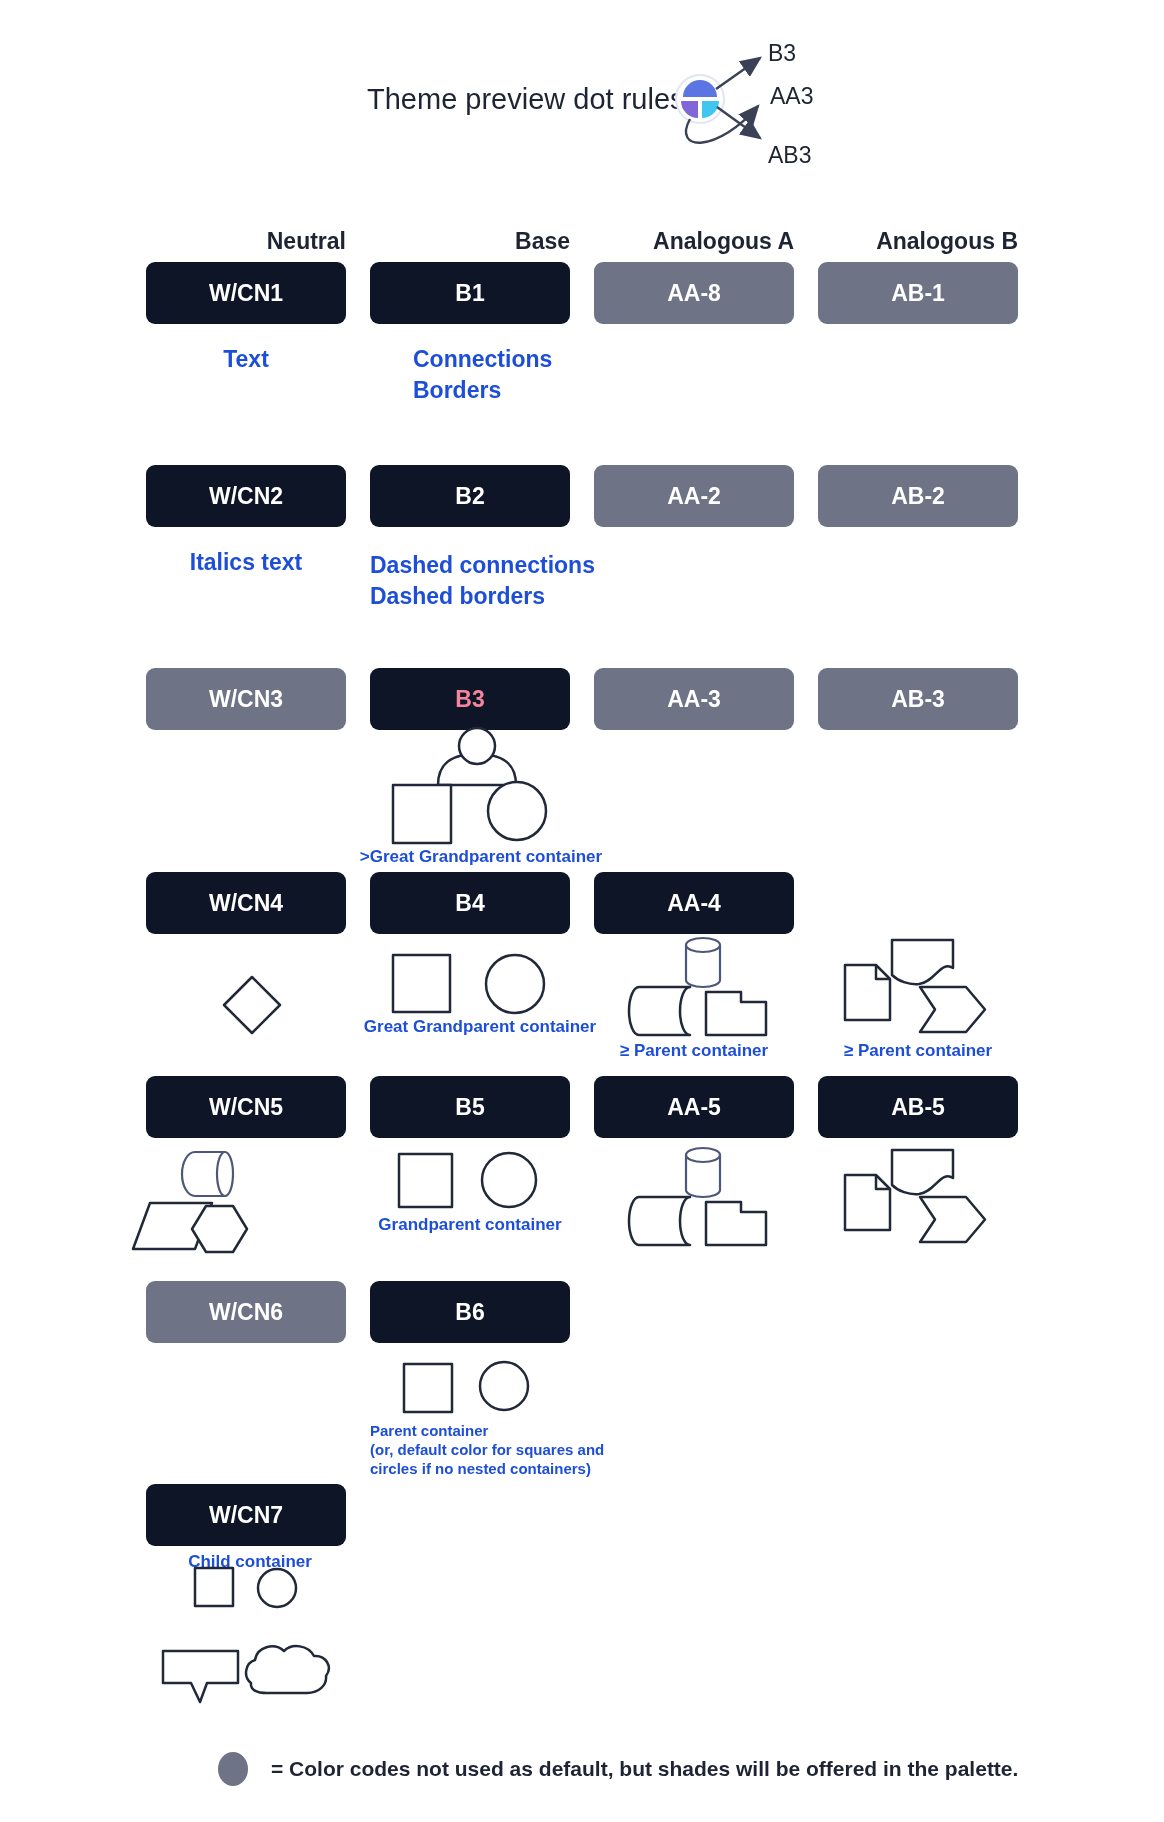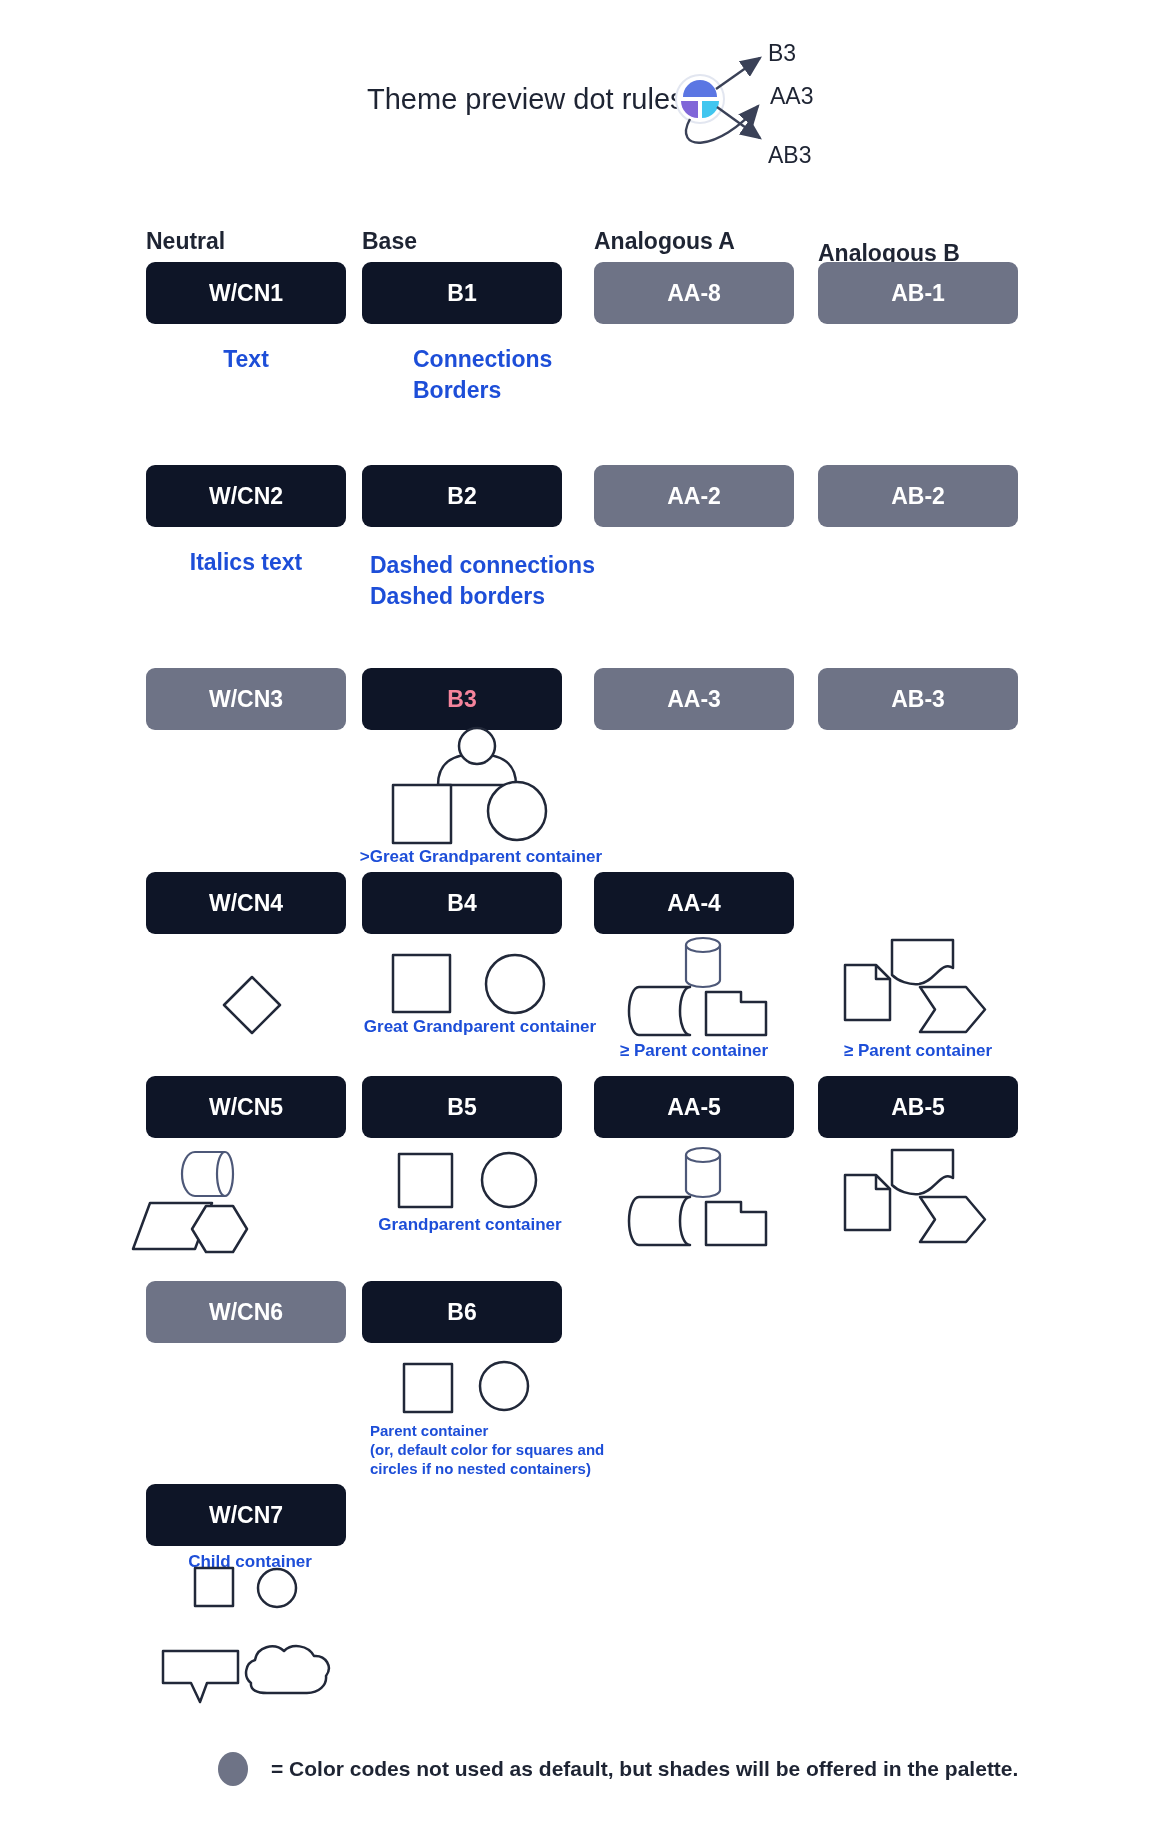--- a/index.html
+++ b/index.html
@@ -1,26 +1,26 @@
 <!DOCTYPE html>
 <html style="--pill_dark: #0e1527; --pill_gray: #6e7386; --pink_label: #f5849c; --pie_blue: #5b76e3; --pie_purple: #8066d8; --pie_cyan: #41c6ef;"><head>
 <meta charset="utf-8">
 <style>
   html,body{margin:0;padding:0;background:#fff}
   #canvas{position:relative;width:1164px;height:1822px;background:#fff;
           font-family:"Liberation Sans",sans-serif;color:#1e2433;overflow:hidden}
   .title{position:absolute;left:367px;top:83px;font-size:29px;font-weight:400;color:#1e2433}
   .dot-label{position:absolute;font-size:23px;font-weight:400;color:#1e2433;white-space:nowrap}
-  .hdr{position:absolute;width:200px;text-align:left;font-weight:700;font-size:23px;color:#1e2433}
+  .hdr{position:absolute;width:200px;text-align:right;font-weight:700;font-size:23px;color:#1e2433}
   .pill{position:absolute;width:200px;height:62px;border-radius:9px;display:flex;
         align-items:center;justify-content:center;font-weight:700;font-size:23px;color:#ffffff}
   .dark{background:var(--pill_dark,#0e1527)}
   .gray{background:var(--pill_gray,#6e7386)}
   .pinktext{color:var(--pink_label,#f5849c)}
-  .c1{left:146px}.c2{left:362px}.c3{left:594px}.c4{left:818px}
+  .c1{left:146px}.c2{left:370px}.c3{left:594px}.c4{left:818px}
   .cap{position:absolute;font-weight:700;color:#1d4ed8;white-space:pre-line}
   .cap-lg{font-size:23px;line-height:31px}
   .cap-sm{font-size:17px;line-height:22px;white-space:nowrap}
   .cap-xs{font-size:15px;line-height:19px}
   .ctr{transform:translateX(-50%)}
   svg.layer{position:absolute;overflow:visible}
   .shape{fill:#fff;stroke:#212839;stroke-width:2.5;stroke-linejoin:round}
   .shape-b{fill:#fff;stroke:#4d5878;stroke-width:2.2}
   .arrow{fill:none;stroke:#3a4157;stroke-width:2.4}
   .legend{position:absolute;left:218px;top:1752px;display:flex;align-items:center;gap:23px}
@@ -48,21 +48,21 @@
     <path class="arrow" marker-end="url(#ah)" d="M 130 99 C 112 132 158 133 198 86"></path>
     <path class="arrow" marker-end="url(#ah)" d="M 157 87 L 200 118"></path>
   </svg>
   <div class="dot-label" style="left:768px;top:40px">B3</div>
   <div class="dot-label" style="left:770px;top:83px">AA3</div>
   <div class="dot-label" style="left:768px;top:142px">AB3</div>
 
   <div class="hdr c1" style="top:228px">Neutral</div>
   <div class="hdr c2" style="top:228px">Base</div>
   <div class="hdr c3" style="top:228px">Analogous A</div>
-  <div class="hdr c4" style="top:240px">Analogous B</div>
+  <div class="hdr c4" style="top:228px">Analogous B</div>
 
   <div class="pill dark c1" style="top:262px">W/CN1</div>
   <div class="pill dark c2" style="top:262px">B1</div>
   <div class="pill gray c3" style="top:262px">AA-8</div>
   <div class="pill gray c4" style="top:262px">AB-1</div>
   <div class="cap cap-lg ctr" style="left:246px;top:344px">Text</div>
   <div class="cap cap-lg" style="left:413px;top:344px">Connections
 Borders</div>
 
   <div class="pill dark c1" style="top:465px">W/CN2</div>

